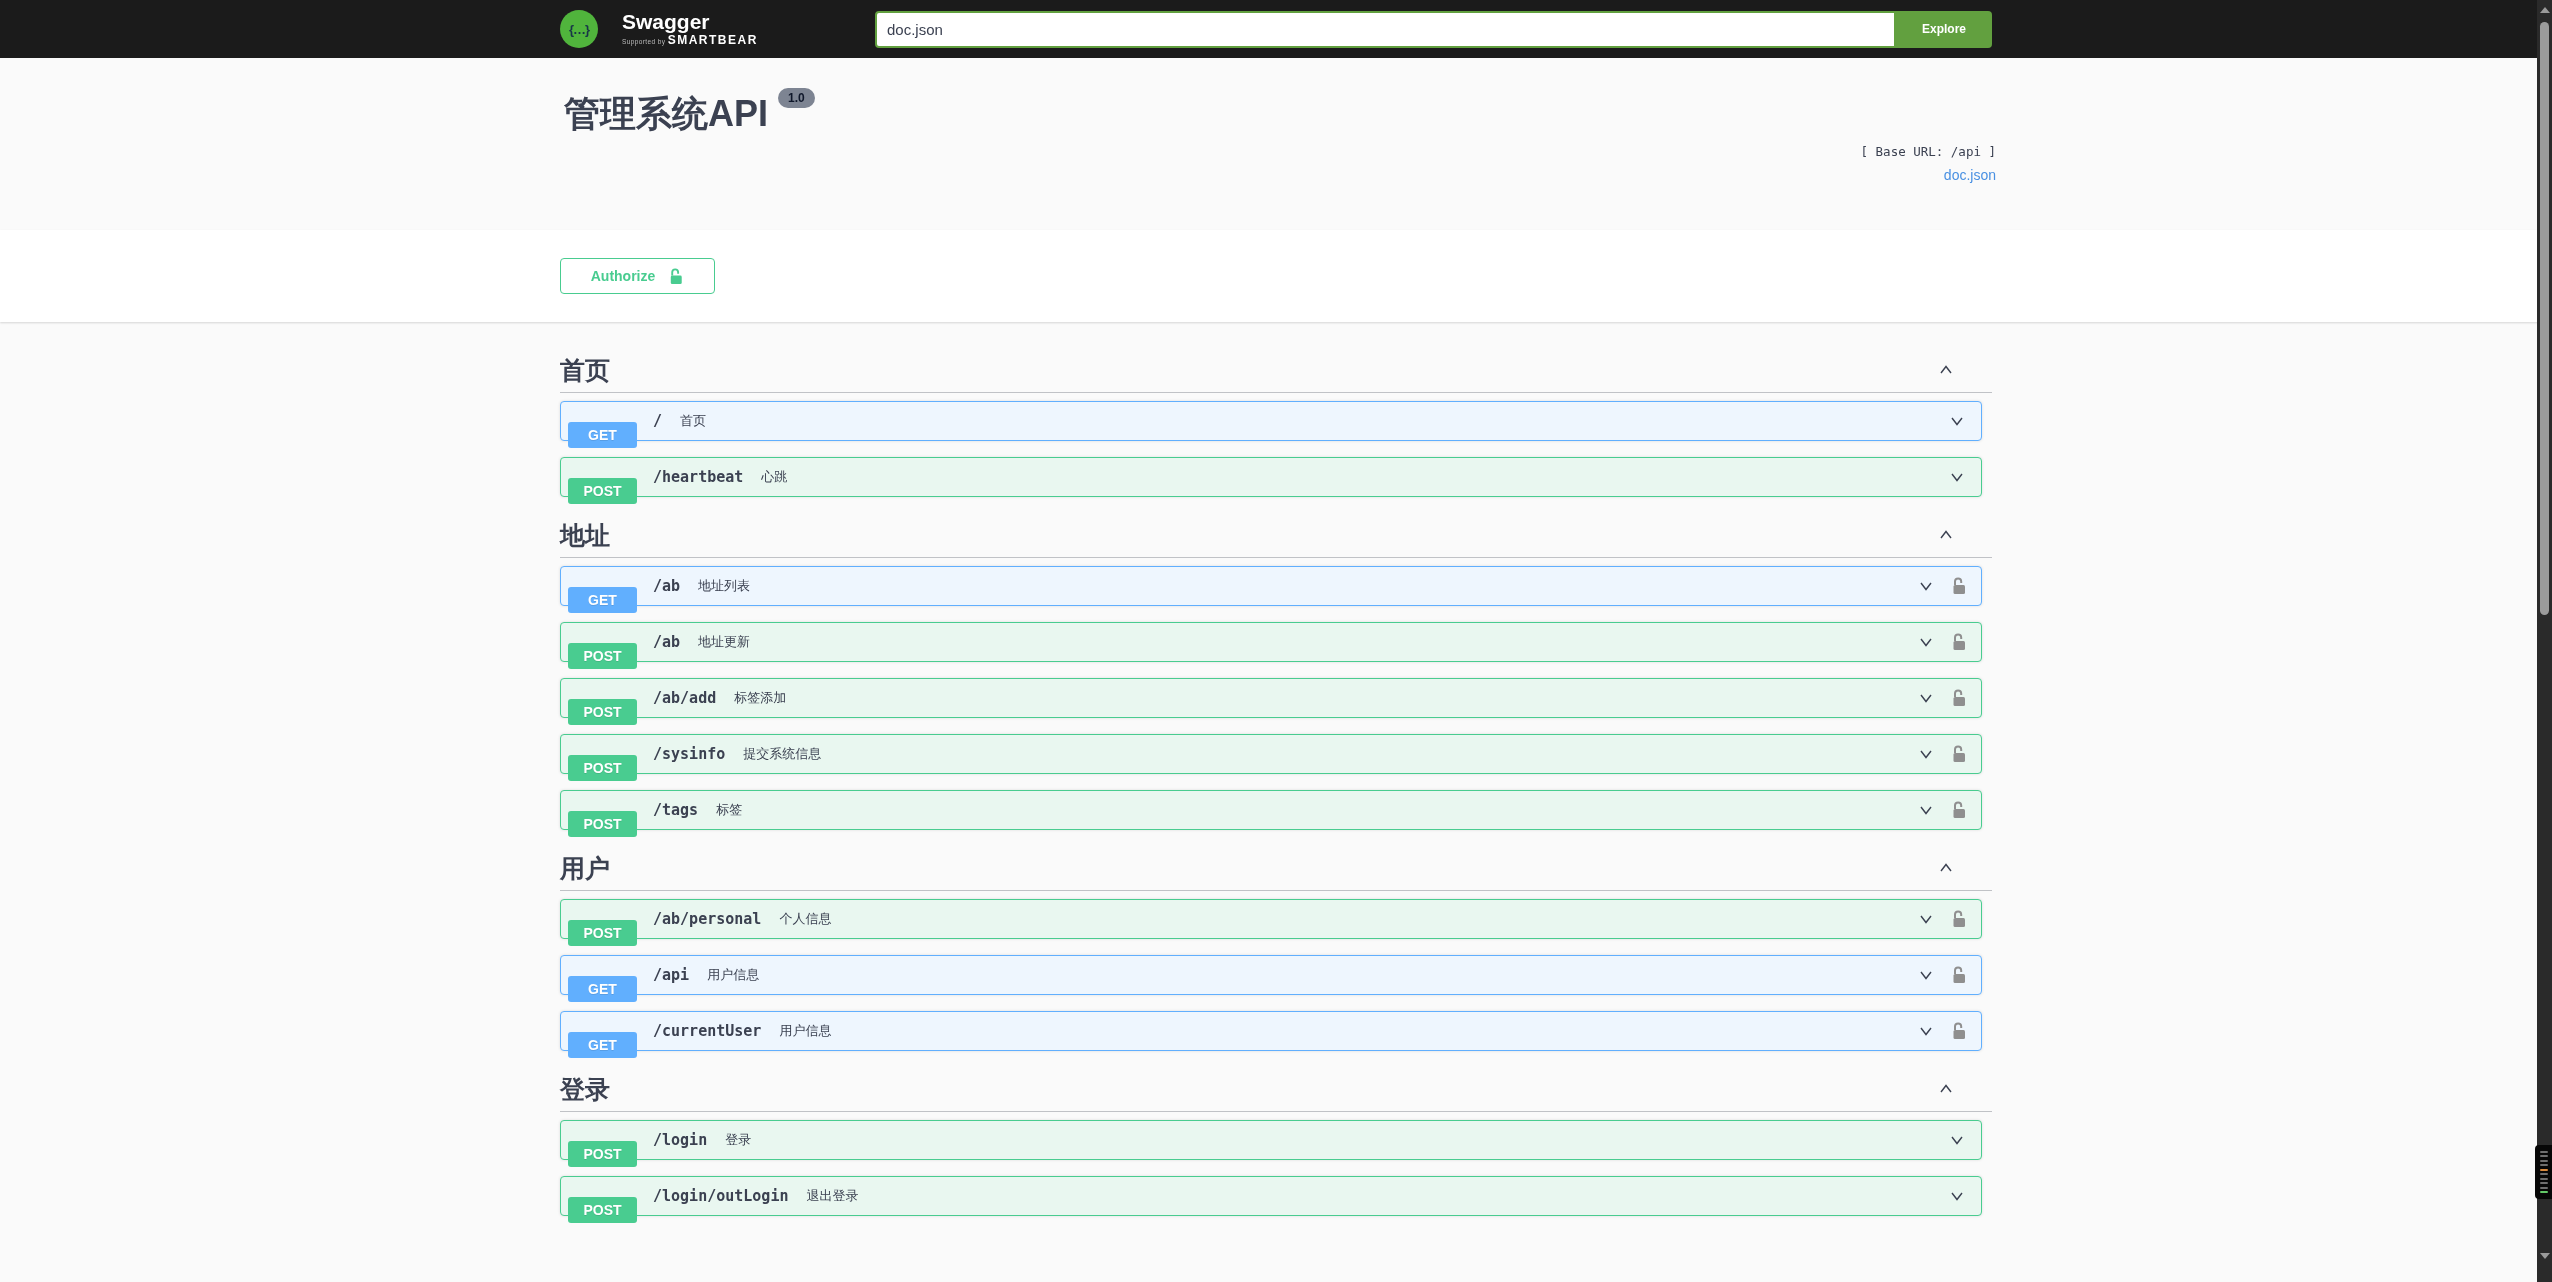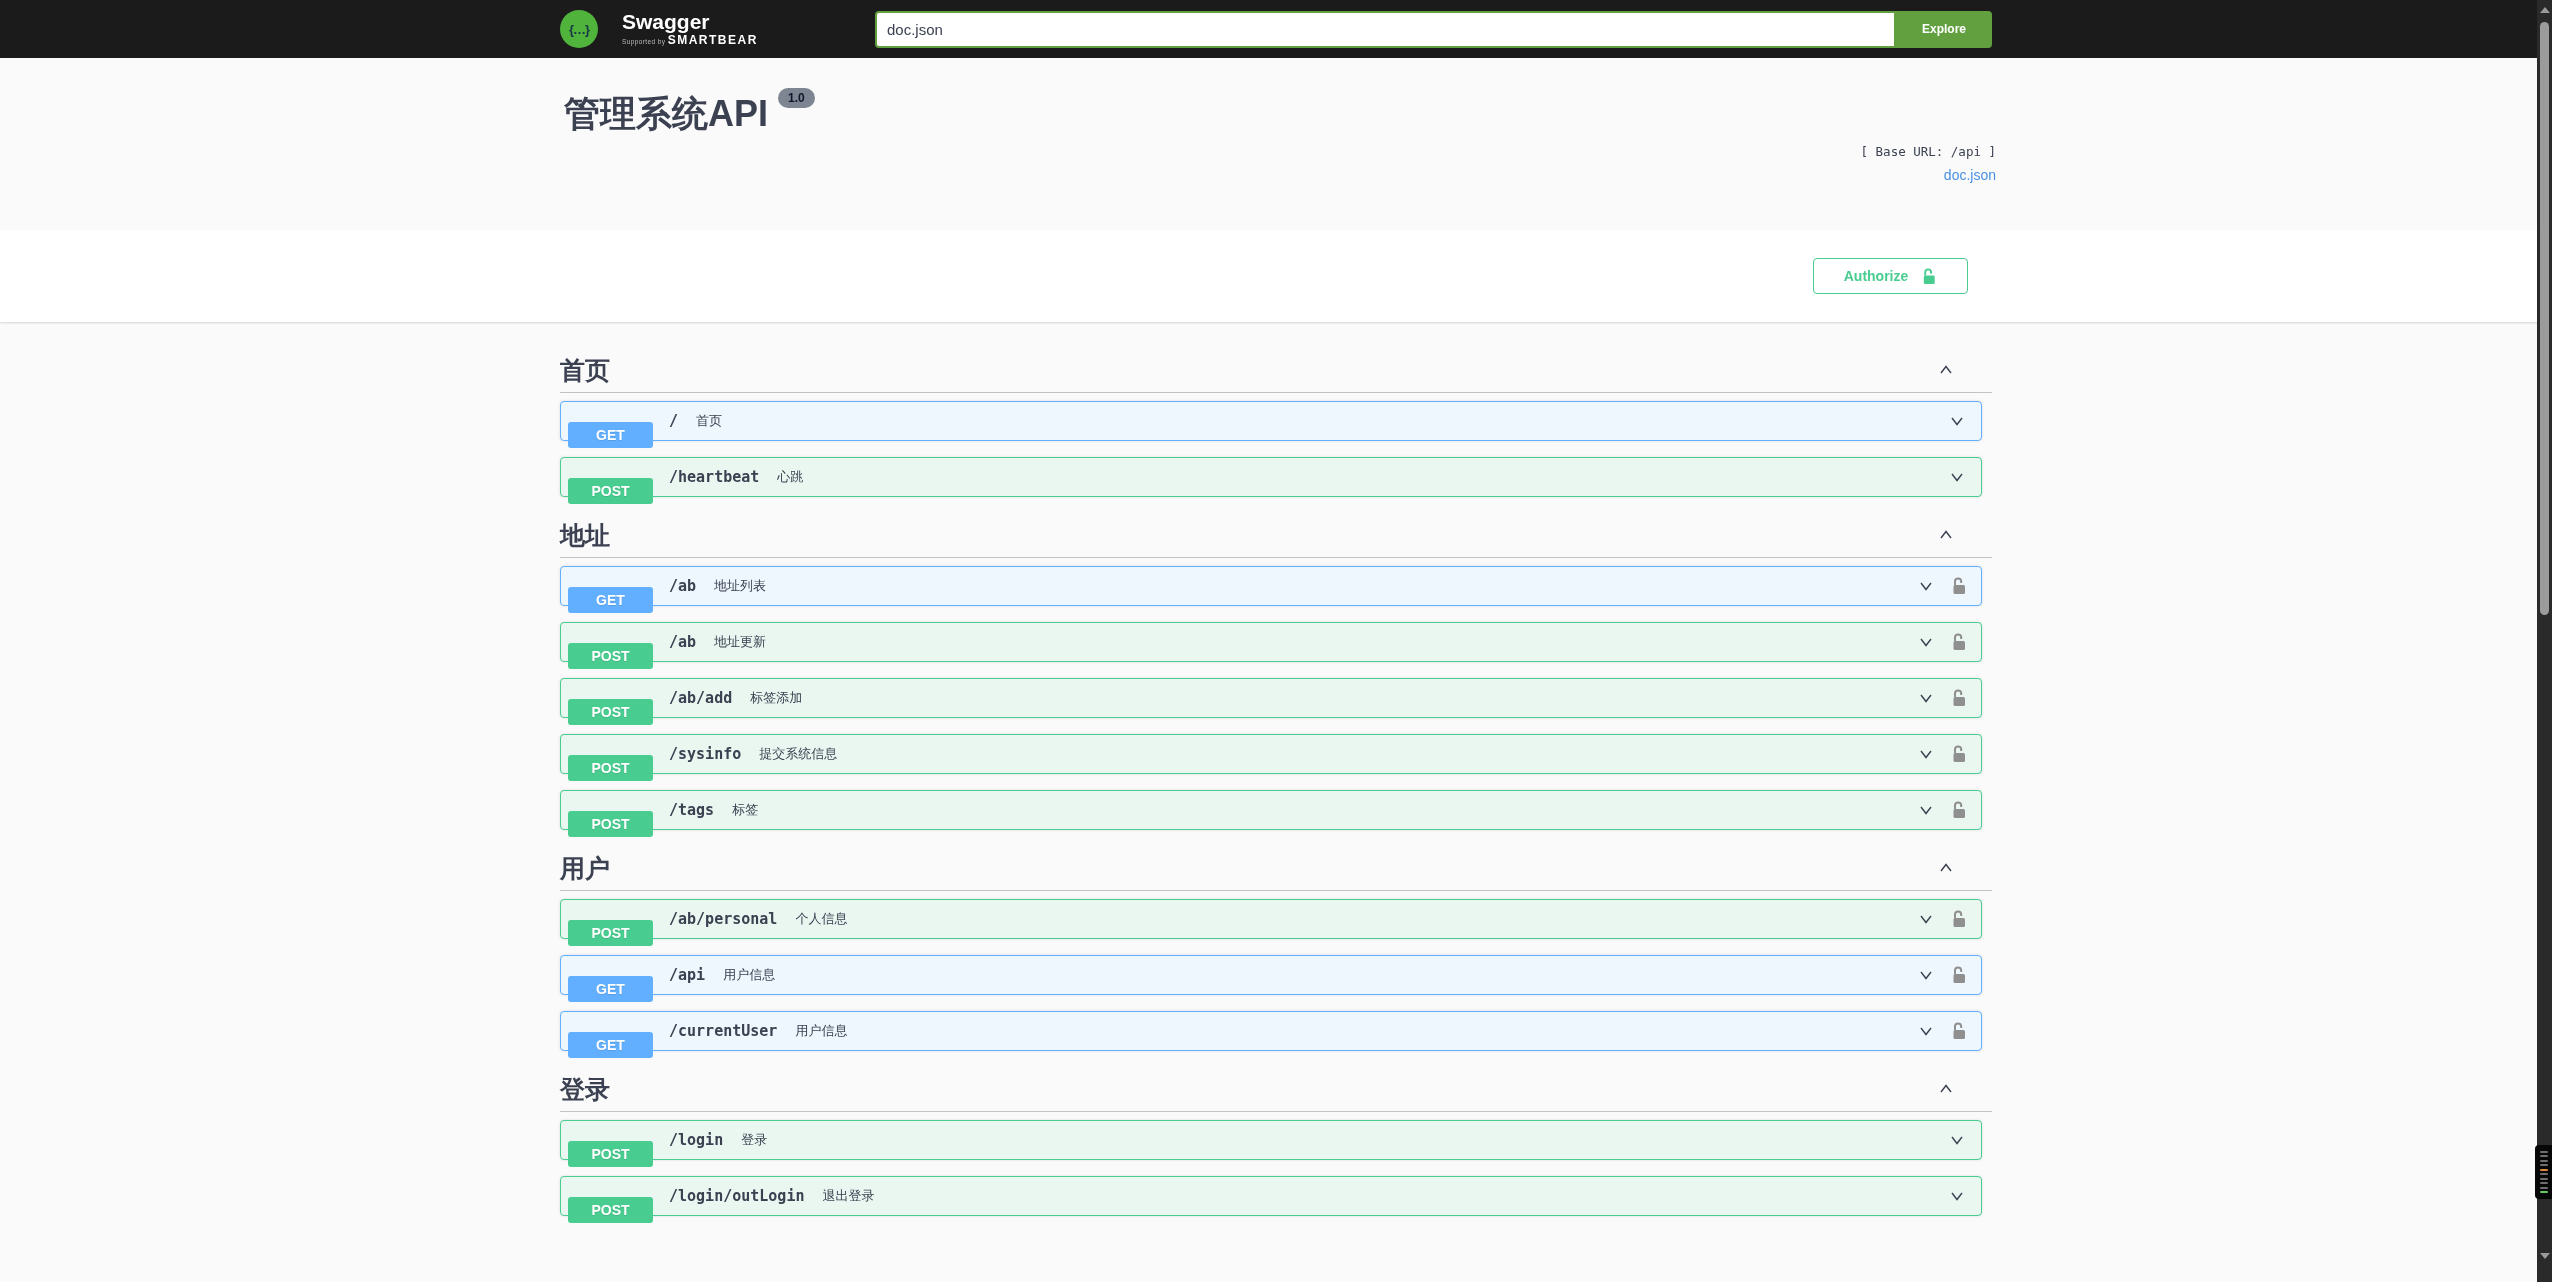--- a/index.html
+++ b/index.html
@@ -31,42 +31,42 @@
   .api-title { font-size:36px; font-weight:bold; display:flex; align-items:flex-start; line-height:1.2; }
   .version-badge { background:#7d8492; color:#0f172a; font-size:12px; font-weight:bold;
                    border-radius:14px; padding:3px 10px; margin-left:10px; position:relative; top:-4px; }
   .base-url { font-family:"DejaVu Sans Mono", monospace; font-size:12.5px; margin-top:9px; }
   .doc-link { color:#4990e2; font-size:14px; margin-top:8px; display:inline-block;
               text-decoration:none; cursor:pointer; }
   .api-desc { font-size:14px; margin-top:25px; }
 
   
   .scheme-container { background:#ffffff; box-shadow:0 1px 2px 0 rgba(0,0,0,.15); height:92px; }
-  .scheme-inner { display:flex; align-items:center; justify-content:flex-end; height:100%; padding-right:38px; }
+  .scheme-inner { display:flex; align-items:center; justify-content:flex-start; height:100%; padding-right:38px; }
   .authorize-btn { width:155px; height:36px; border:1px solid #49cc90; border-radius:4px;
                    background:transparent; color:#49cc90; font-weight:bold; font-size:14px;
                    display:flex; align-items:center; justify-content:center; gap:14px; cursor:pointer;
                    font-family:"Liberation Sans",sans-serif; }
 
   
   .main { padding-top:26px; }
   .tag-section { margin-top:14px; }
   .tag-section:first-child { margin-top:0; }
   .tag-header { display:flex; align-items:center; justify-content:space-between;
                 height:45px; border-bottom:1px solid rgba(59,65,81,.3);
                 padding-right:36px; cursor:pointer; }
   .tag-title { font-size:25px; font-weight:bold; }
   .chev { stroke:#3b4151; fill:none; stroke-width:1.4; }
   .rows { padding-top:8px; padding-right:10px; }
   .opblock { height:40px; border-radius:4px; display:flex; align-items:center;
              padding:0 14px 0 7px; margin-bottom:16px; cursor:pointer;
              box-shadow:0 0 3px rgba(0,0,0,.12); }
   .opblock.get  { background:#eef6fe; border:1px solid #61affe; }
   .opblock.post { background:#e9f7f0; border:1px solid #49cc90; }
-  .method-badge { width:85px; height:26px; border-radius:3px; color:#fff; font-weight:bold;
+  .method-badge { width:69px; height:26px; border-radius:3px; color:#fff; font-weight:bold;
                   font-size:14px; display:flex; align-items:center; justify-content:center;
                   text-shadow:0 1px 0 rgba(0,0,0,.1);margin-top:28px; }
   .get  .method-badge { background:#61affe; }
   .post .method-badge { background:#49cc90; }
   .op-path { font-family:"DejaVu Sans Mono", monospace; font-weight:bold; font-size:15px;
              margin-left:16px; letter-spacing:0; }
   .op-desc { font-size:13px; margin-left:18px; }
   .row-right { margin-left:auto; display:flex; align-items:center; gap:16px; }
   .lock-gray { fill:#8f8f8f; }
   .lock-green { fill:#49cc90; }

